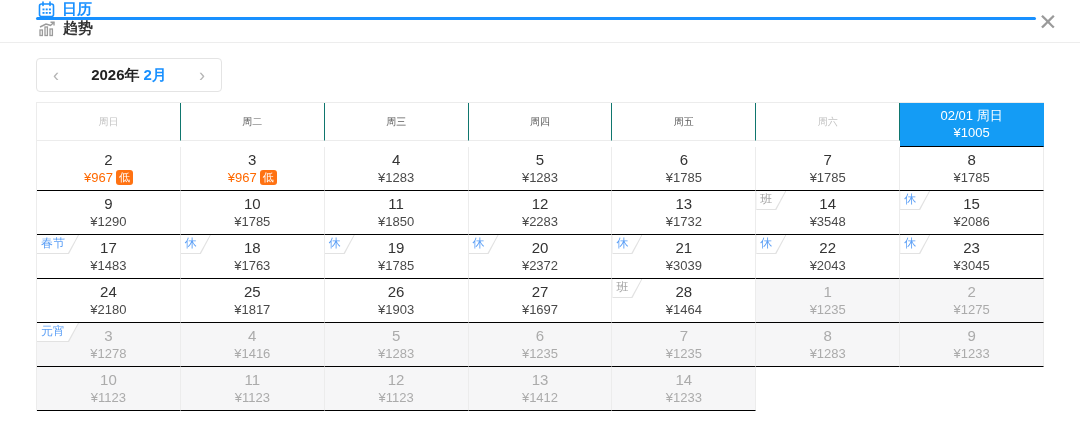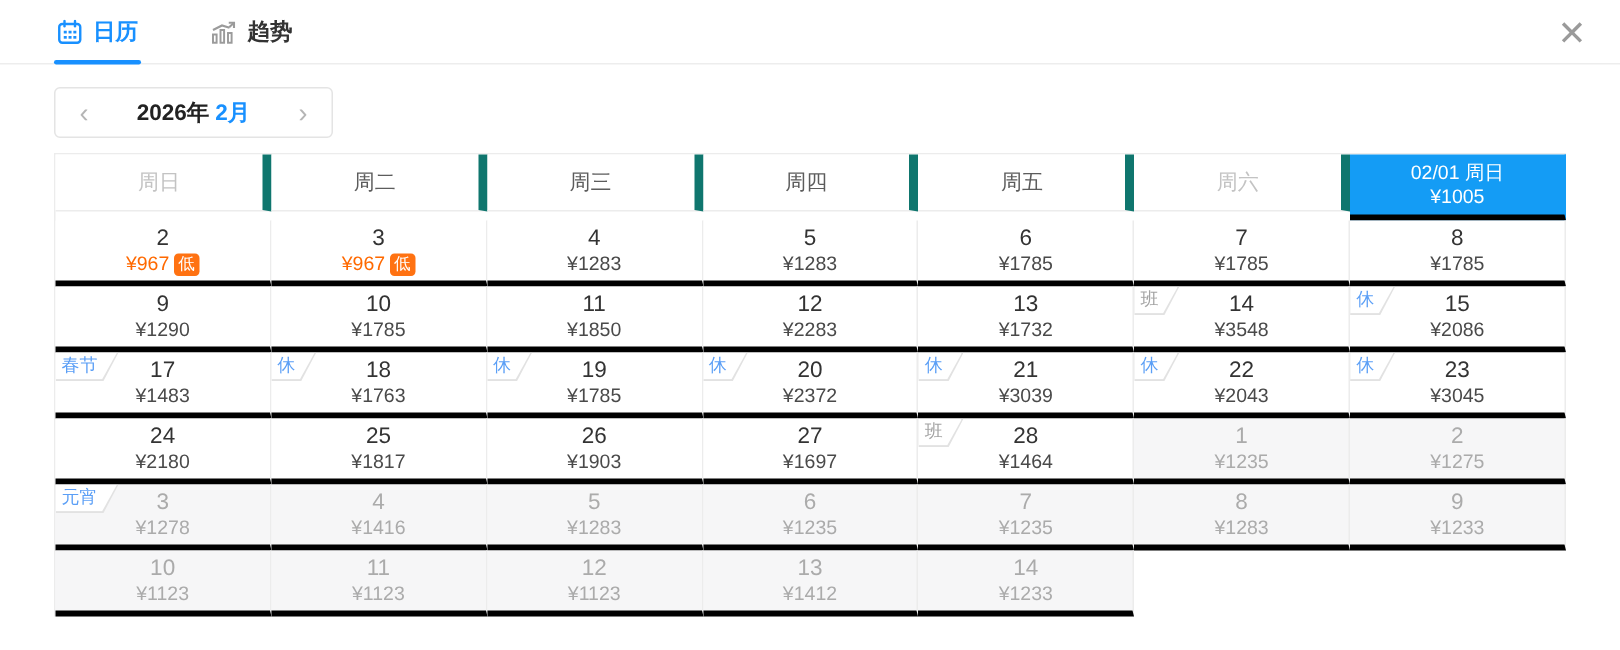--- a/index.html
+++ b/index.html
@@ -1,37 +1,37 @@
 <!DOCTYPE html>
 <html style="--accent: #1890ff; --selected: #149cf5; --tag-blue: #5b9ff6; --orange: #ff6900; --badge-orange: #ff7212;"><head>
 <meta charset="utf-8">
 <style>
   * { margin:0; padding:0; box-sizing:border-box; }
   html,body { width:1080px; height:433px; background:#fff; font-family:"Liberation Sans","DejaVu Sans",sans-serif; overflow:hidden; }
   .panel { position:relative; width:1080px; height:433px; background:#fff; }
 
   
-  .topbar { position:relative; height:43px; border-bottom:1px solid #ededed; display:flex; align-items:stretch; padding-left:36px; }
+  .topbar { position:relative; height:43px; border-bottom:1px solid #ededed; display:flex; align-items:stretch; padding-left:36px;flex-direction:column; }
   .tab { display:flex; align-items:center; gap:7px; margin-right:44px; cursor:pointer; font-size:15px; font-weight:bold; color:#333; position:relative; padding:0 2px; }
   .tab.active { color:var(--accent); }
   .tab.active::after { content:""; position:absolute; left:0; right:0; bottom:-1px; height:3px; border-radius:2px; background:var(--accent); }
   .tab svg { display:block; }
   .close-btn { position:absolute; right:18px; top:8px; width:28px; height:28px; display:flex; align-items:center; justify-content:center; font-size:23px; color:#9a9a9a; cursor:pointer; font-weight:400; }
 
   
   .monthnav { margin:15px 0 10px 36px; width:186px; height:34px; border:1px solid #e4e4e4; border-radius:4px; display:flex; align-items:center; justify-content:space-between; padding:0 14px; background:#fff; }
   .chev { color:#b5b5b5; font-size:18px; line-height:1; cursor:pointer; user-select:none; padding:0 2px; }
   .nav-center { font-size:15px; font-weight:bold; color:#222; }
   .nav-center .month { color:var(--accent); margin-left:4px; }
 
   
   .cal { margin:0 36px; width:1008px; display:grid; grid-template-columns:repeat(7,1fr); border-top:1px solid #ececec; border-left:1px solid #ececec; }
-  .hcell { height:38px; display:flex; align-items:center; justify-content:center; font-size:14px; color:#5c5c5c; border-right:6px solid #0f766e; border-bottom:1px solid #ececec; background:#fff; }
+  .hcell { height:38px; display:flex; align-items:center; justify-content:center; font-size:10px; color:#5c5c5c; border-right:1px solid #0f766e; border-bottom:1px solid #ececec; background:#fff; }
   .hcell.weekend { color:#c3c3c3; }
-  .cell { position:relative; height:44px; display:flex; flex-direction:column; align-items:center; justify-content:center; border-right:1px solid #ececec; border-bottom:4px solid #000000; background:#fff; cursor:pointer; line-height:1.25; }
+  .cell { position:relative; height:44px; display:flex; flex-direction:column; align-items:center; justify-content:center; border-right:1px solid #ececec; border-bottom:1px solid #000000; background:#fff; cursor:pointer; line-height:1.25; }
   .cell .day { font-size:15px; color:#333; }
   .cell .price { font-size:13px; color:#4a4a4a; display:flex; align-items:center; gap:3px; }
   .cell.other { background:#f6f6f7; }
   .cell.other .day, .cell.other .price { color:#ababab; }
   .cell.selected { background:var(--selected); border-right-color:var(--selected); }
   .cell.selected .day { color:#fff; font-size:13px; }
   .cell.selected .price { color:#fff; }
   .price.orange { color:var(--orange); }
   .low-badge { display:inline-block; background:var(--badge-orange); color:#fff; font-size:11px; line-height:15px; padding:0 3px; border-radius:3px; }
 

